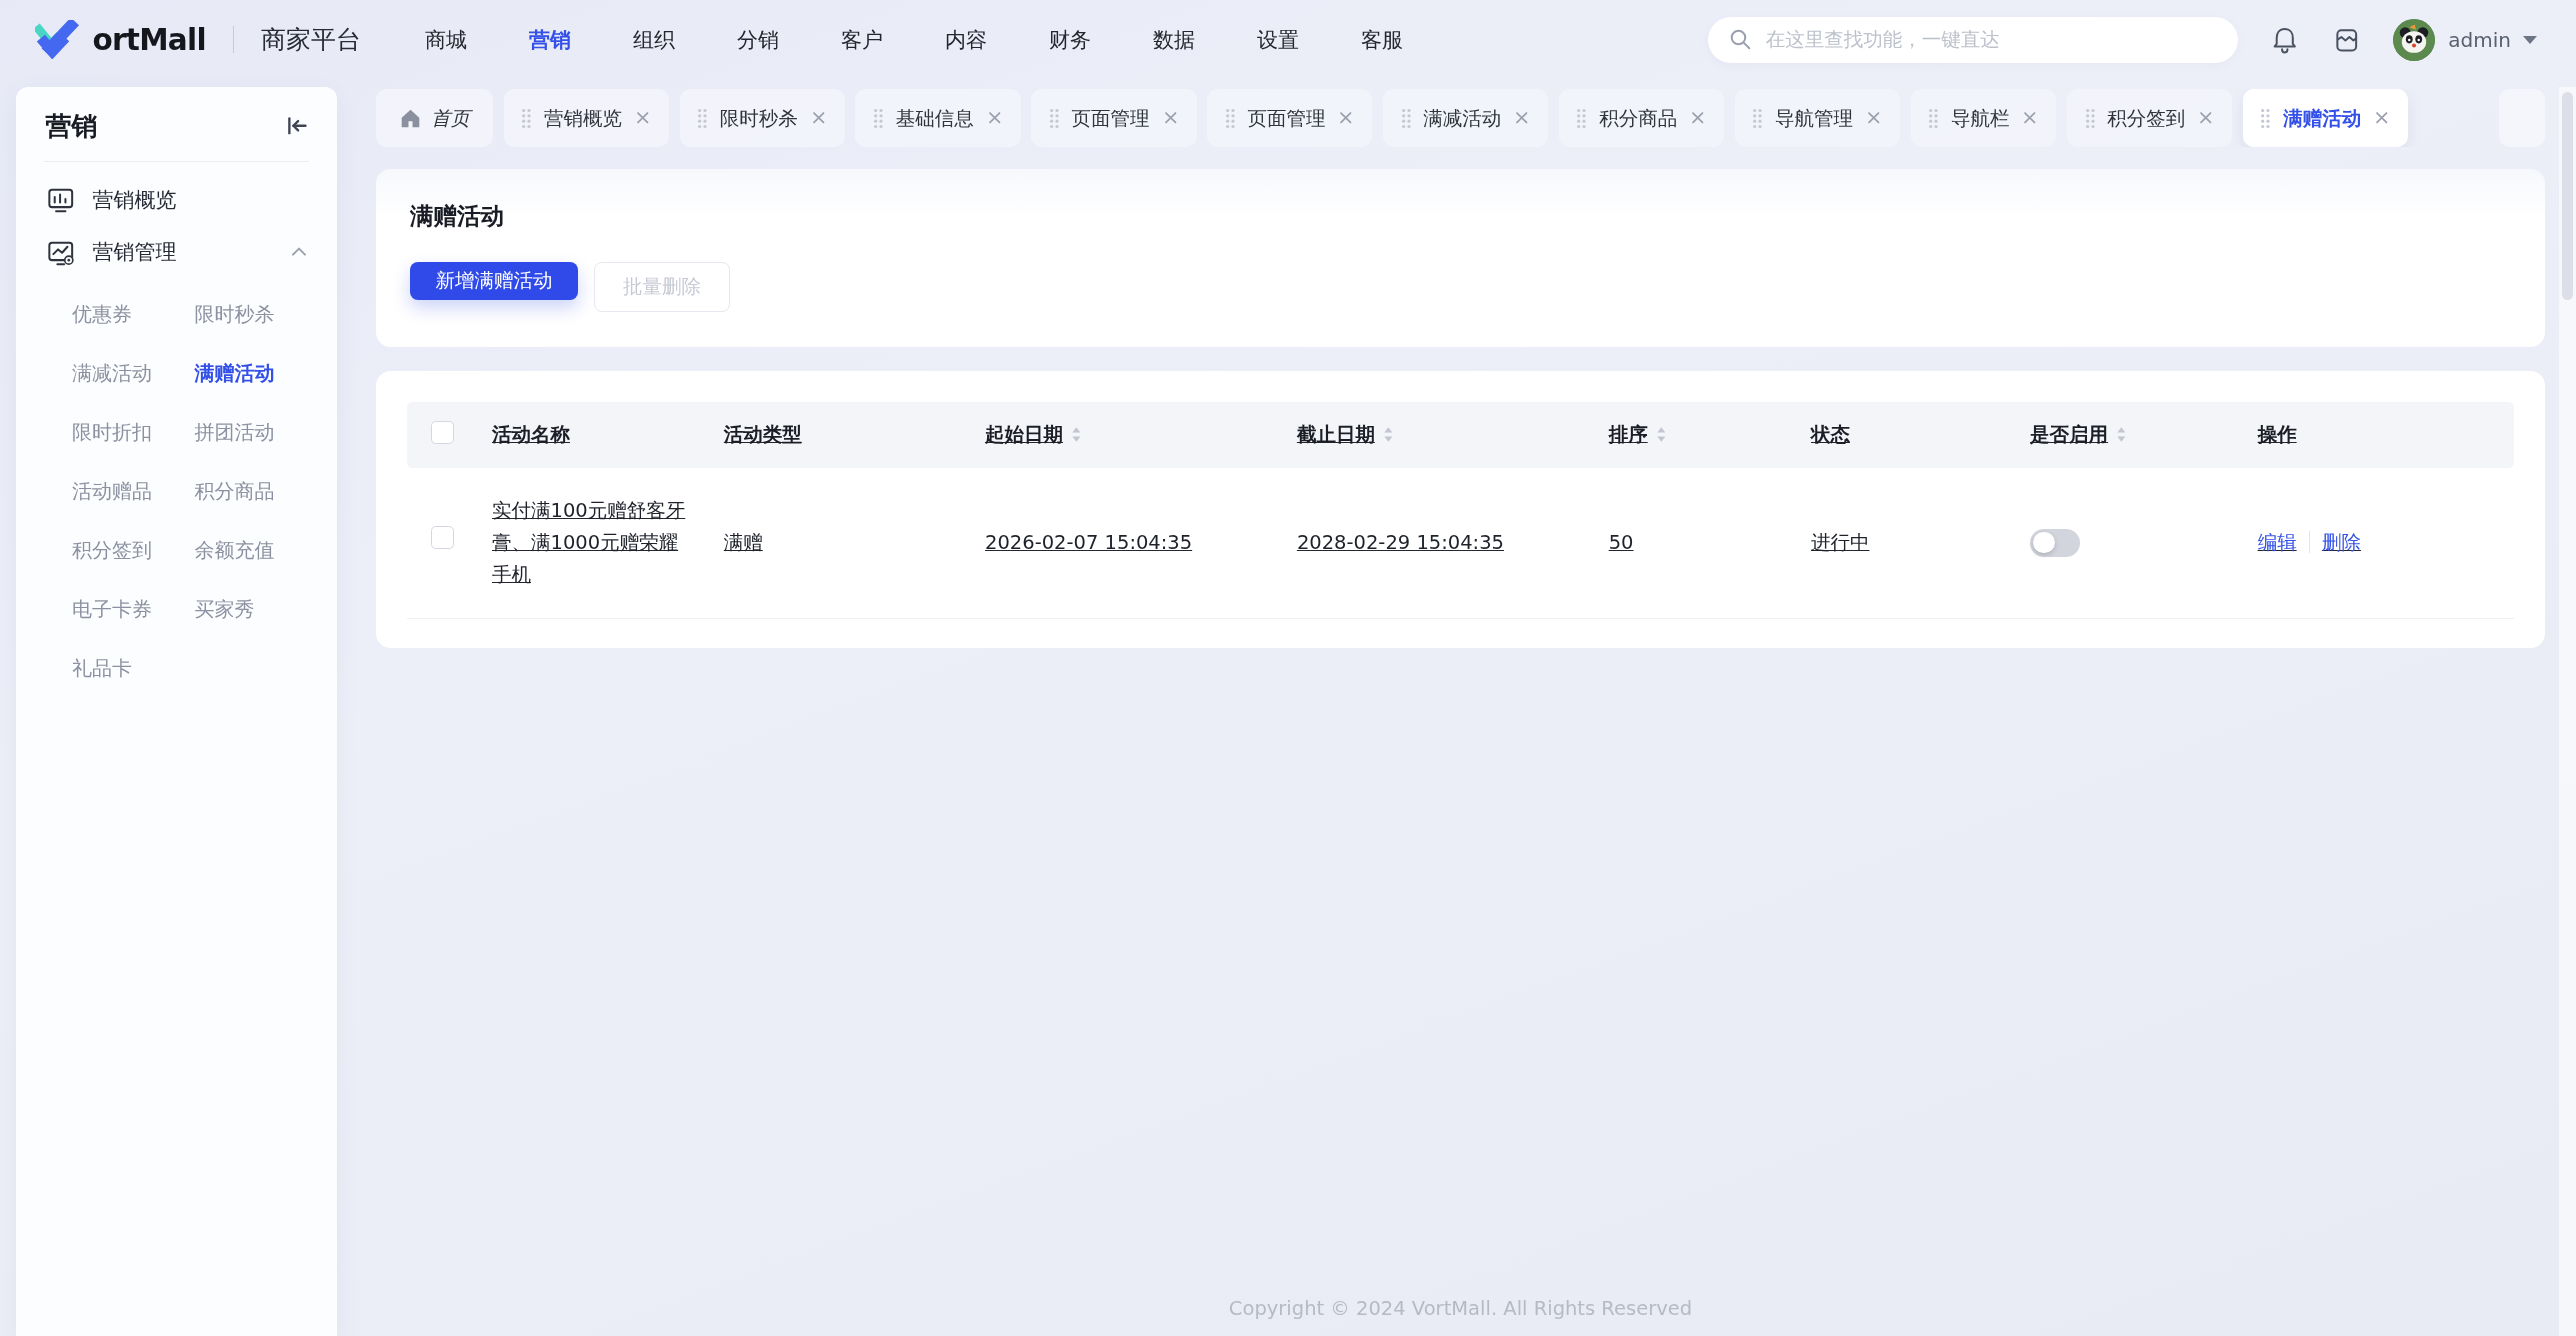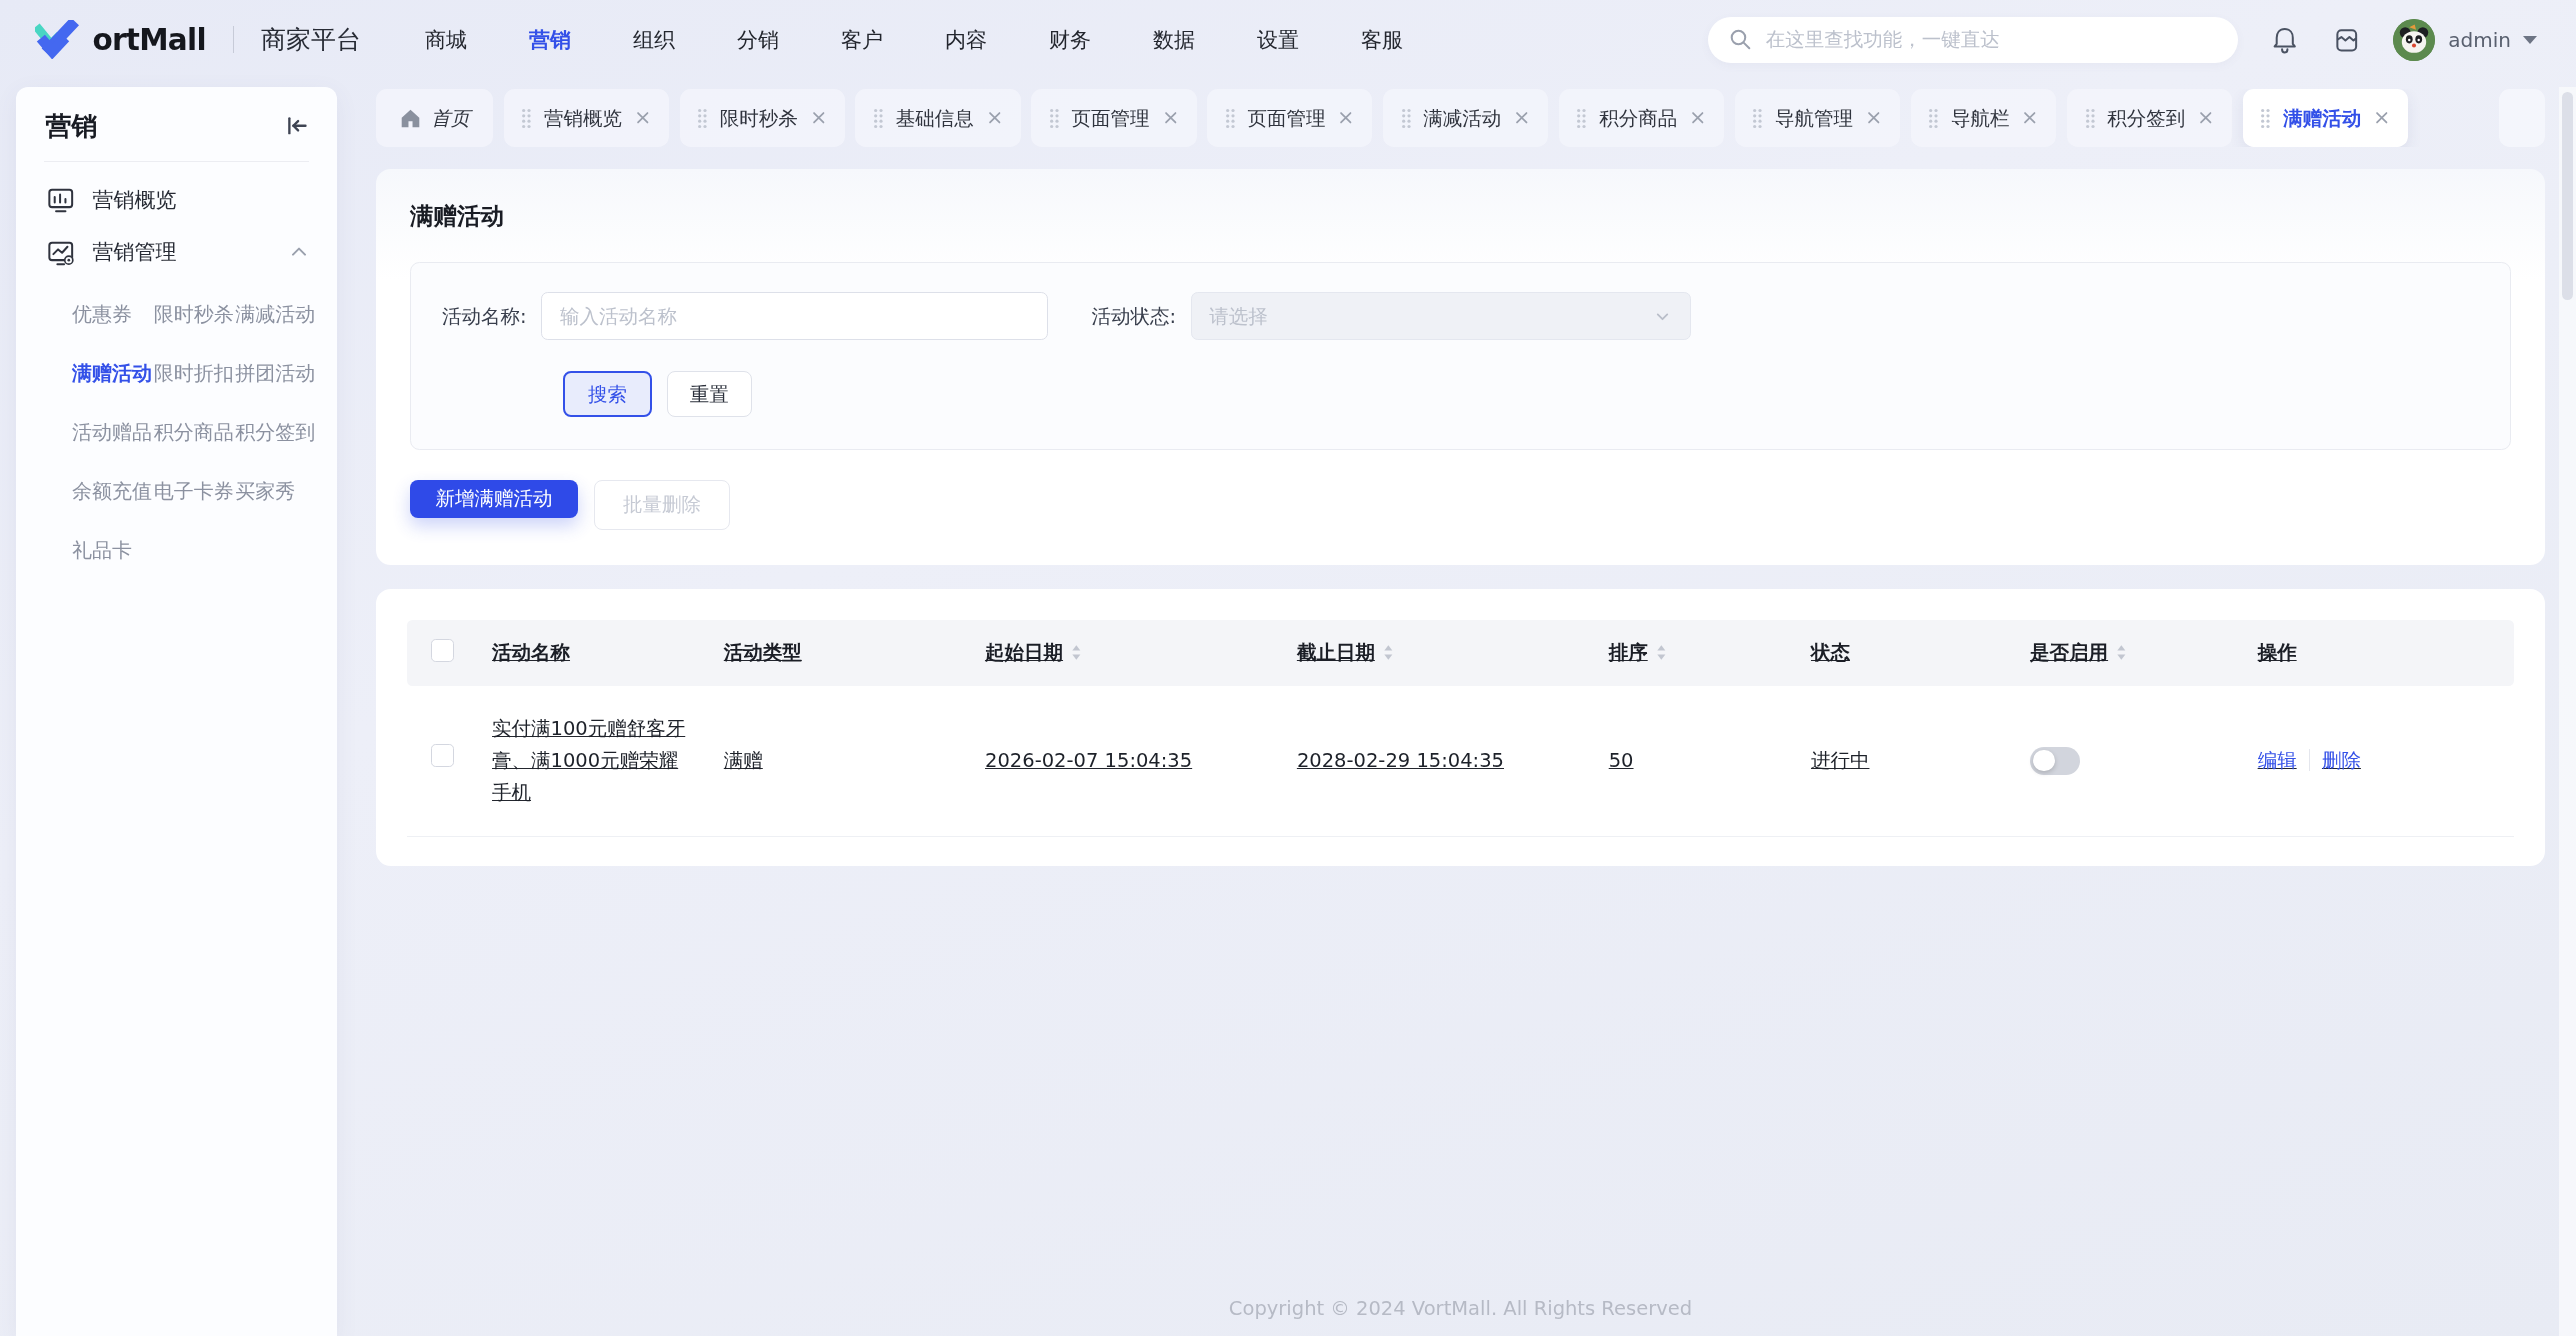--- a/index.html
+++ b/index.html
@@ -33,21 +33,21 @@
   
   .sidebar { position:absolute; left:16px; top:87px; bottom:0; width:321px;
     background:#fcfdff; border-radius:12px 12px 0 0; box-shadow:0 6.7px 23px rgba(80,90,130,0.07); }
   .sb-head { display:flex; align-items:center; justify-content:space-between; padding:21.5px 28px 17.5px 29.5px; }
   .sb-title { font-size:26px; font-weight:700; color:#181b23; }
   .sb-divider { margin:0 28px; border-bottom:1.3px solid #ecedf2; }
   .sb-item { display:flex; align-items:center; gap:17.5px; padding:23px 28px 0 29.5px; cursor:pointer; }
   .sb-item-label { font-size:21px; color:#272b35; }
   .sb-chevron { margin-left:auto; }
   .submenu { margin-top:17.5px; padding-left:56px; padding-right:20px;
-    display:grid; grid-template-columns:1fr 1fr 1fr; }
+    display:grid; grid-template-columns:1fr 1fr; }
   .submenu-item { height:59px; display:flex; align-items:center; font-size:20px; color:#8b91a0; cursor:pointer; }
   .submenu-item.active { color:#3350e8; font-weight:700; }
 
   
   .tabbar { position:absolute; left:376px; top:89px; right:20px; height:58px;
     display:flex; align-items:center; gap:10.7px; overflow:hidden; }
   .tab { height:58px; background:rgba(243,245,251,0.85); border-radius:10.7px;
     display:flex; align-items:center; gap:12px; padding:0 17.5px; cursor:pointer; flex:none; }
   .tab-label { font-size:19.5px; color:#30343e; white-space:nowrap; }
   .tab.home { padding:0 23px; gap:9px;font-style:italic; }
@@ -442,37 +442,20 @@
       </svg>
   </div>
   <div class="tab-stub"></div>
 </div>
 
 <main class="main">
 
   <section class="card card1">
     <h1 class="page-title">满赠活动</h1>
 
-    <div class="filter-card">
-      <div class="frow">
-        <span class="flabel">活动名称:</span>
-        <input class="finput" type="text" placeholder="输入活动名称" style="">
-        <span class="flabel flabel2">活动状态:</span>
-        <div class="fselect">
-          <span class="ph">请选择</span>
-          <svg width="19" height="19" viewBox="0 0 28 28">
-            <path d="M7 11 L14 18 L21 11" stroke="#b9bec9" stroke-width="2.6" fill="none" stroke-linecap="round" stroke-linejoin="round"></path>
-          </svg>
-        </div>
-      </div>
-      <div class="btnrow">
-        <button class="btn btn-search">搜索</button>
-        <button class="btn btn-reset">重置</button>
-      </div>
-    </div>
 
     <div class="actions">
       <button class="btn btn-primary">新增满赠活动</button>
       <button class="btn btn-disabled">批量删除</button>
     </div>
   </section>
 
   <section class="card card2">
     <table>
       <colgroup>

